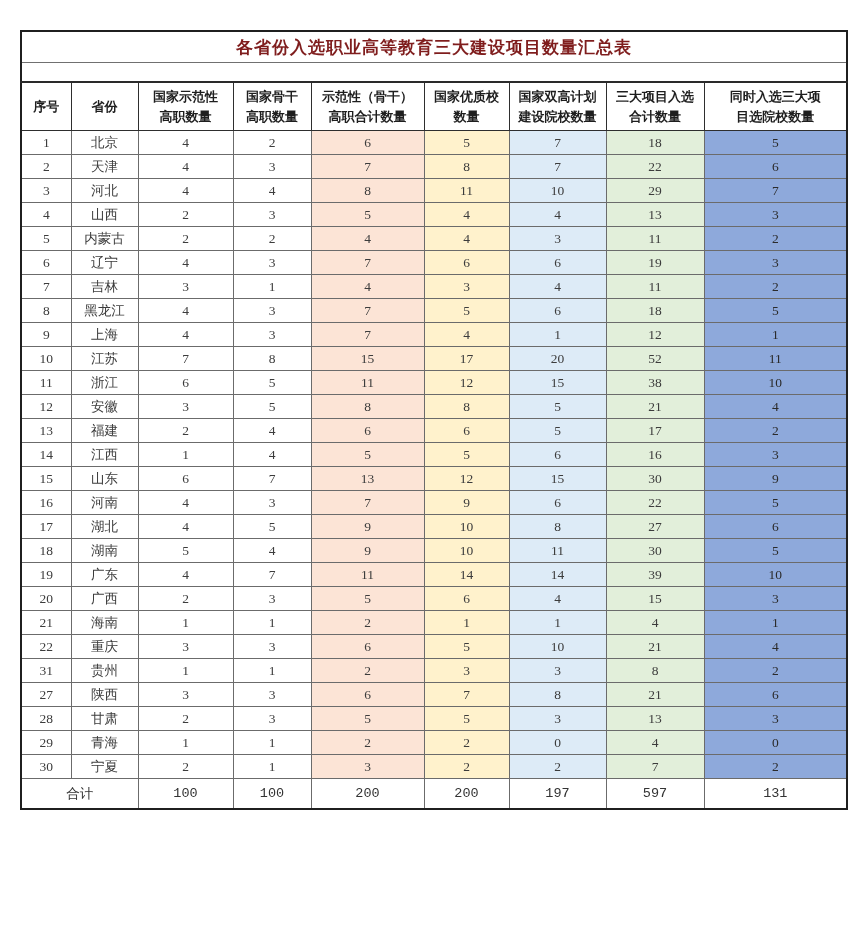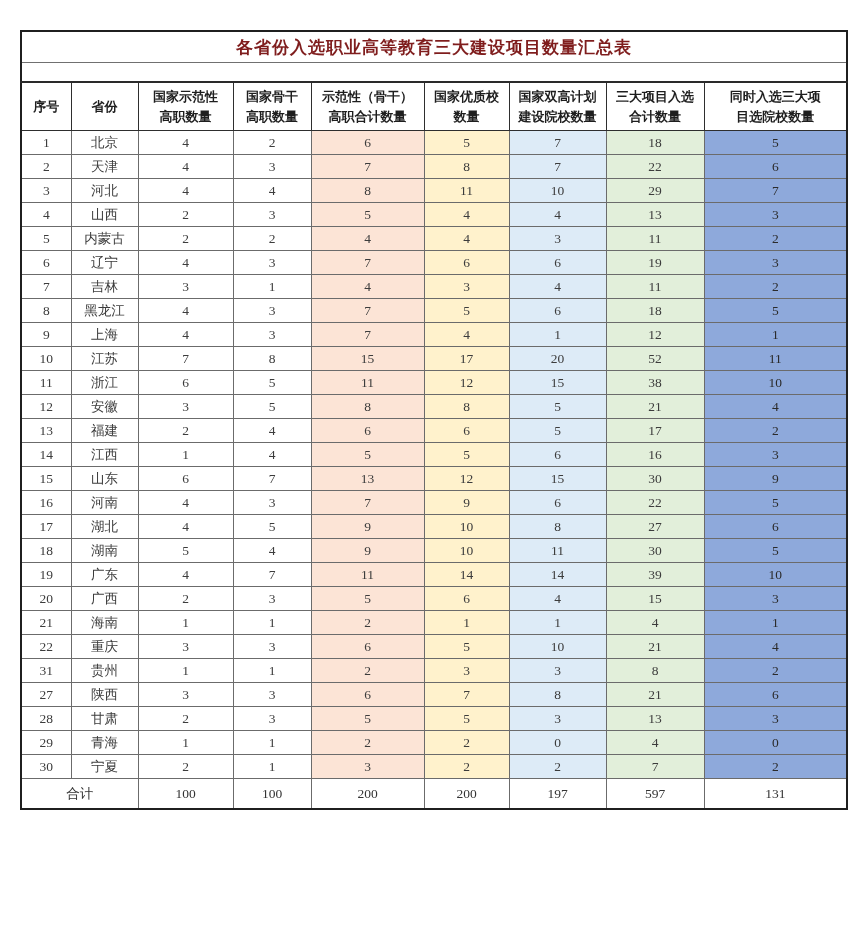--- a/index.html
+++ b/index.html
@@ -56,20 +56,21 @@
   tbody td {
     height: 23px;
     font-size: 13.5px;
     color: #3c3c3c;
   }
   tfoot td {
     height: 29px;
     font-size: 13.5px;
     color: #333333;
     border-top: 1px solid #2e2e2e;
+    font-family: Liberation Mono, monospace;
   }
   .bg-demo-total   { background: var(--demo_backbone_total_bg); }
   .bg-quality      { background: var(--quality_bg); }
   .bg-double-high  { background: var(--double_high_bg); }
   .bg-three-total  { background: var(--three_projects_total_bg); }
   .bg-simul        { background: var(--simultaneous_bg); color: #2b2b2b; }
 </style>
 </head>
 <body>
 

